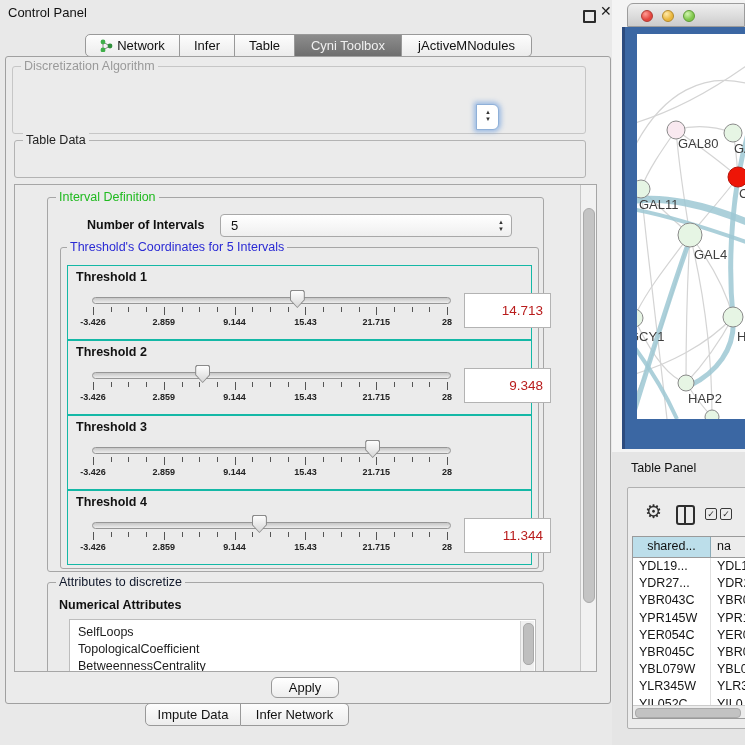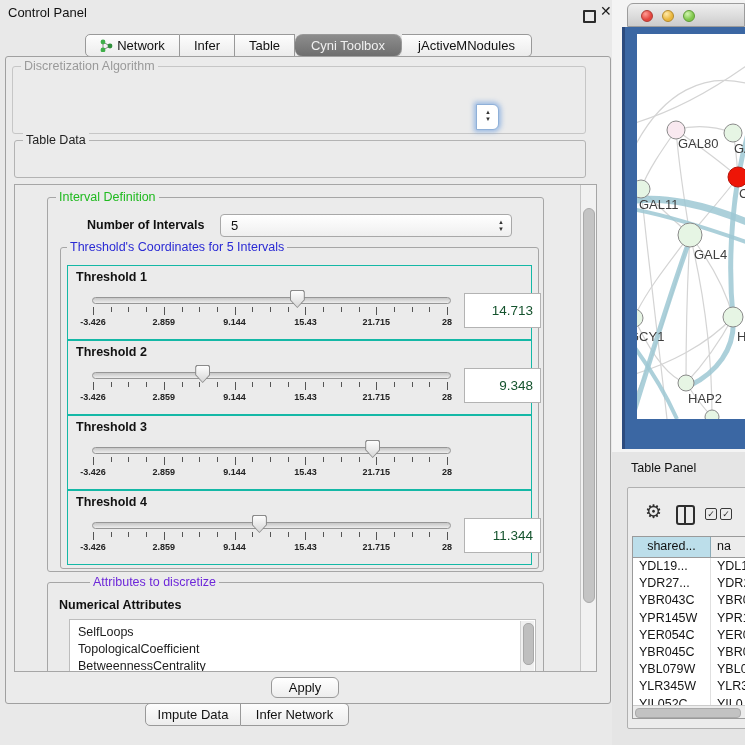--- a/index.html
+++ b/index.html
@@ -7,21 +7,21 @@
   .abs{position:absolute;}
   
   #control-panel{left:0;top:0;width:612px;height:745px;background:#e9e9e9;}
   #cp-title{left:8px;top:5px;font-size:13px;color:#111;}
   #float-icon{left:583px;top:10px;width:9px;height:9px;border:2px solid #2b2b2b;border-radius:1px;cursor:pointer;}
   #close-icon{left:600px;top:3px;font-size:14px;font-weight:bold;color:#1b1b1b;cursor:pointer;}
   .segbar{display:flex;height:23px;}
   .seg{box-sizing:border-box;border:1px solid #999;border-left:none;background:linear-gradient(#fdfdfd,#ececec);color:#111;font-size:13px;line-height:21px;text-align:center;cursor:pointer;display:flex;align-items:center;justify-content:center;gap:4px;}
   .seg:first-child{border-left:1px solid #999;border-radius:5px 0 0 5px;}
   .seg:last-child{border-radius:0 5px 5px 0;}
-  .seg.selected{background:linear-gradient(#8d8d8d,#6e6e6e);color:#f0f0f0;border-radius:8px;}
+  .seg.selected{background:linear-gradient(#8d8d8d,#6e6e6e);color:#f0f0f0;}
   #top-tabs{left:85px;top:34px;width:447px;}
   #bottom-tabs{left:145px;top:703px;width:323px;}
   #content-frame{left:5px;top:56px;width:604px;height:646px;border:1px solid #a0a0a0;border-radius:3px;background:#ebebeb;}
   .group{box-sizing:border-box;border:1px solid #a6a6a6;border-radius:3px;}
   .group-title{position:absolute;top:-8px;left:8px;background:#ebebeb;padding:0 3px;font-size:12.5px;white-space:nowrap;}
   #algo-group{left:12px;top:66px;width:574px;height:68px;border-color:#c6c6c6;}
   #algo-group .group-title{color:#9a9a9a;}
   #algo-combo-frag{left:476px;top:104px;width:21px;height:24px;background:#fff;border:1px solid #8fb0d8;border-radius:0 6px 6px 0;box-shadow:0 0 5px 2px rgba(96,150,220,.6);z-index:5;}
   .stepper{position:absolute;right:6px;top:4px;width:8px;font-size:6px;line-height:7px;color:#333;text-align:center;}
   #dropdown-popup{left:12px;top:84px;width:472px;height:53px;background:#fff;border:1px solid #b5b5b5;box-shadow:0 5px 12px rgba(0,0,0,.35);z-index:10;}
@@ -41,23 +41,23 @@
   #noi-combo{left:172px;top:16px;width:292px;height:23px;}
   #th-group{left:12px;top:49px;width:479px;height:322px;}
   #th-group > .group-title{color:#2a2ad4;left:6px;}
   .th-row{position:absolute;left:6px;width:465px;height:75px;border:1px solid #14b8a6;background:#ebebeb;box-sizing:border-box;}
   .th-label{position:absolute;left:8px;top:4px;font-size:12.5px;font-weight:bold;color:#111;}
   .th-track{position:absolute;left:24px;top:31px;width:357px;height:5px;background:linear-gradient(#c6c6c6,#ededed);border:1px solid #969696;border-radius:4px;}
   .th-thumb-o{position:absolute;width:15px;height:18px;top:24px;background:#8a8a8a;clip-path:polygon(8% 0,92% 0,100% 10%,100% 55%,50% 100%,0 55%,0 10%);cursor:pointer;}
   .th-thumb-i{position:absolute;left:1px;top:1px;width:13px;height:16px;background:linear-gradient(#fdfdfd,#d7d7d7);clip-path:polygon(8% 0,92% 0,100% 10%,100% 55%,50% 100%,0 55%,0 10%);}
   .tick{position:absolute;width:1px;background:#555;}
   .tick-label{position:absolute;width:44px;text-align:center;font-size:9px;font-weight:bold;color:#222;top:51px;}
-  .th-value{position:absolute;left:396px;top:27px;width:77px;height:35px;background:#fff;border:1px solid #b3b3b3;box-sizing:border-box;font-size:13.5px;color:#14532d;text-align:right;line-height:33px;padding-right:7px;}
+  .th-value{position:absolute;left:396px;top:27px;width:87px;height:35px;background:#fff;border:1px solid #b3b3b3;box-sizing:border-box;font-size:13.5px;color:#b91c1c;text-align:right;line-height:33px;padding-right:7px;}
   #attr-group{left:32px;top:397px;width:497px;height:120px;}
-  #attr-group > .group-title{color:#6d28d9;margin-left:34px;}
+  #attr-group > .group-title{color:#0f172a;}
   #attr-subtitle{left:11px;top:15px;font-size:12.5px;font-weight:bold;color:#111;}
   #attr-list{left:21px;top:36px;width:467px;height:90px;background:#fff;border:1px solid #bdbdbd;box-sizing:border-box;overflow:hidden;}
   .attr-item{font-size:12.5px;color:#1c1c1c;line-height:17px;padding-left:8px;cursor:pointer;}
   #attr-list-pad{height:4px;}
   #attr-scroll{position:absolute;right:1px;top:1px;width:13px;height:88px;background:#f0f0f0;border-left:1px solid #d5d5d5;}
   #attr-thumb{position:absolute;left:2px;top:2px;width:9px;height:40px;background:#bfbfbf;border:1px solid #a8a8a8;border-radius:5px;}
   #apply-btn{left:271px;top:677px;width:68px;height:21px;background:linear-gradient(#ffffff,#ededed);border:1px solid #999;border-radius:6px;font-size:13px;color:#111;text-align:center;line-height:19px;box-sizing:border-box;cursor:pointer;}
   
   #right-bg-top{left:612px;top:0;width:133px;height:452px;background:#f4f4f4;}
   #right-bg-bottom{left:612px;top:452px;width:133px;height:293px;background:#e5e5e5;}

